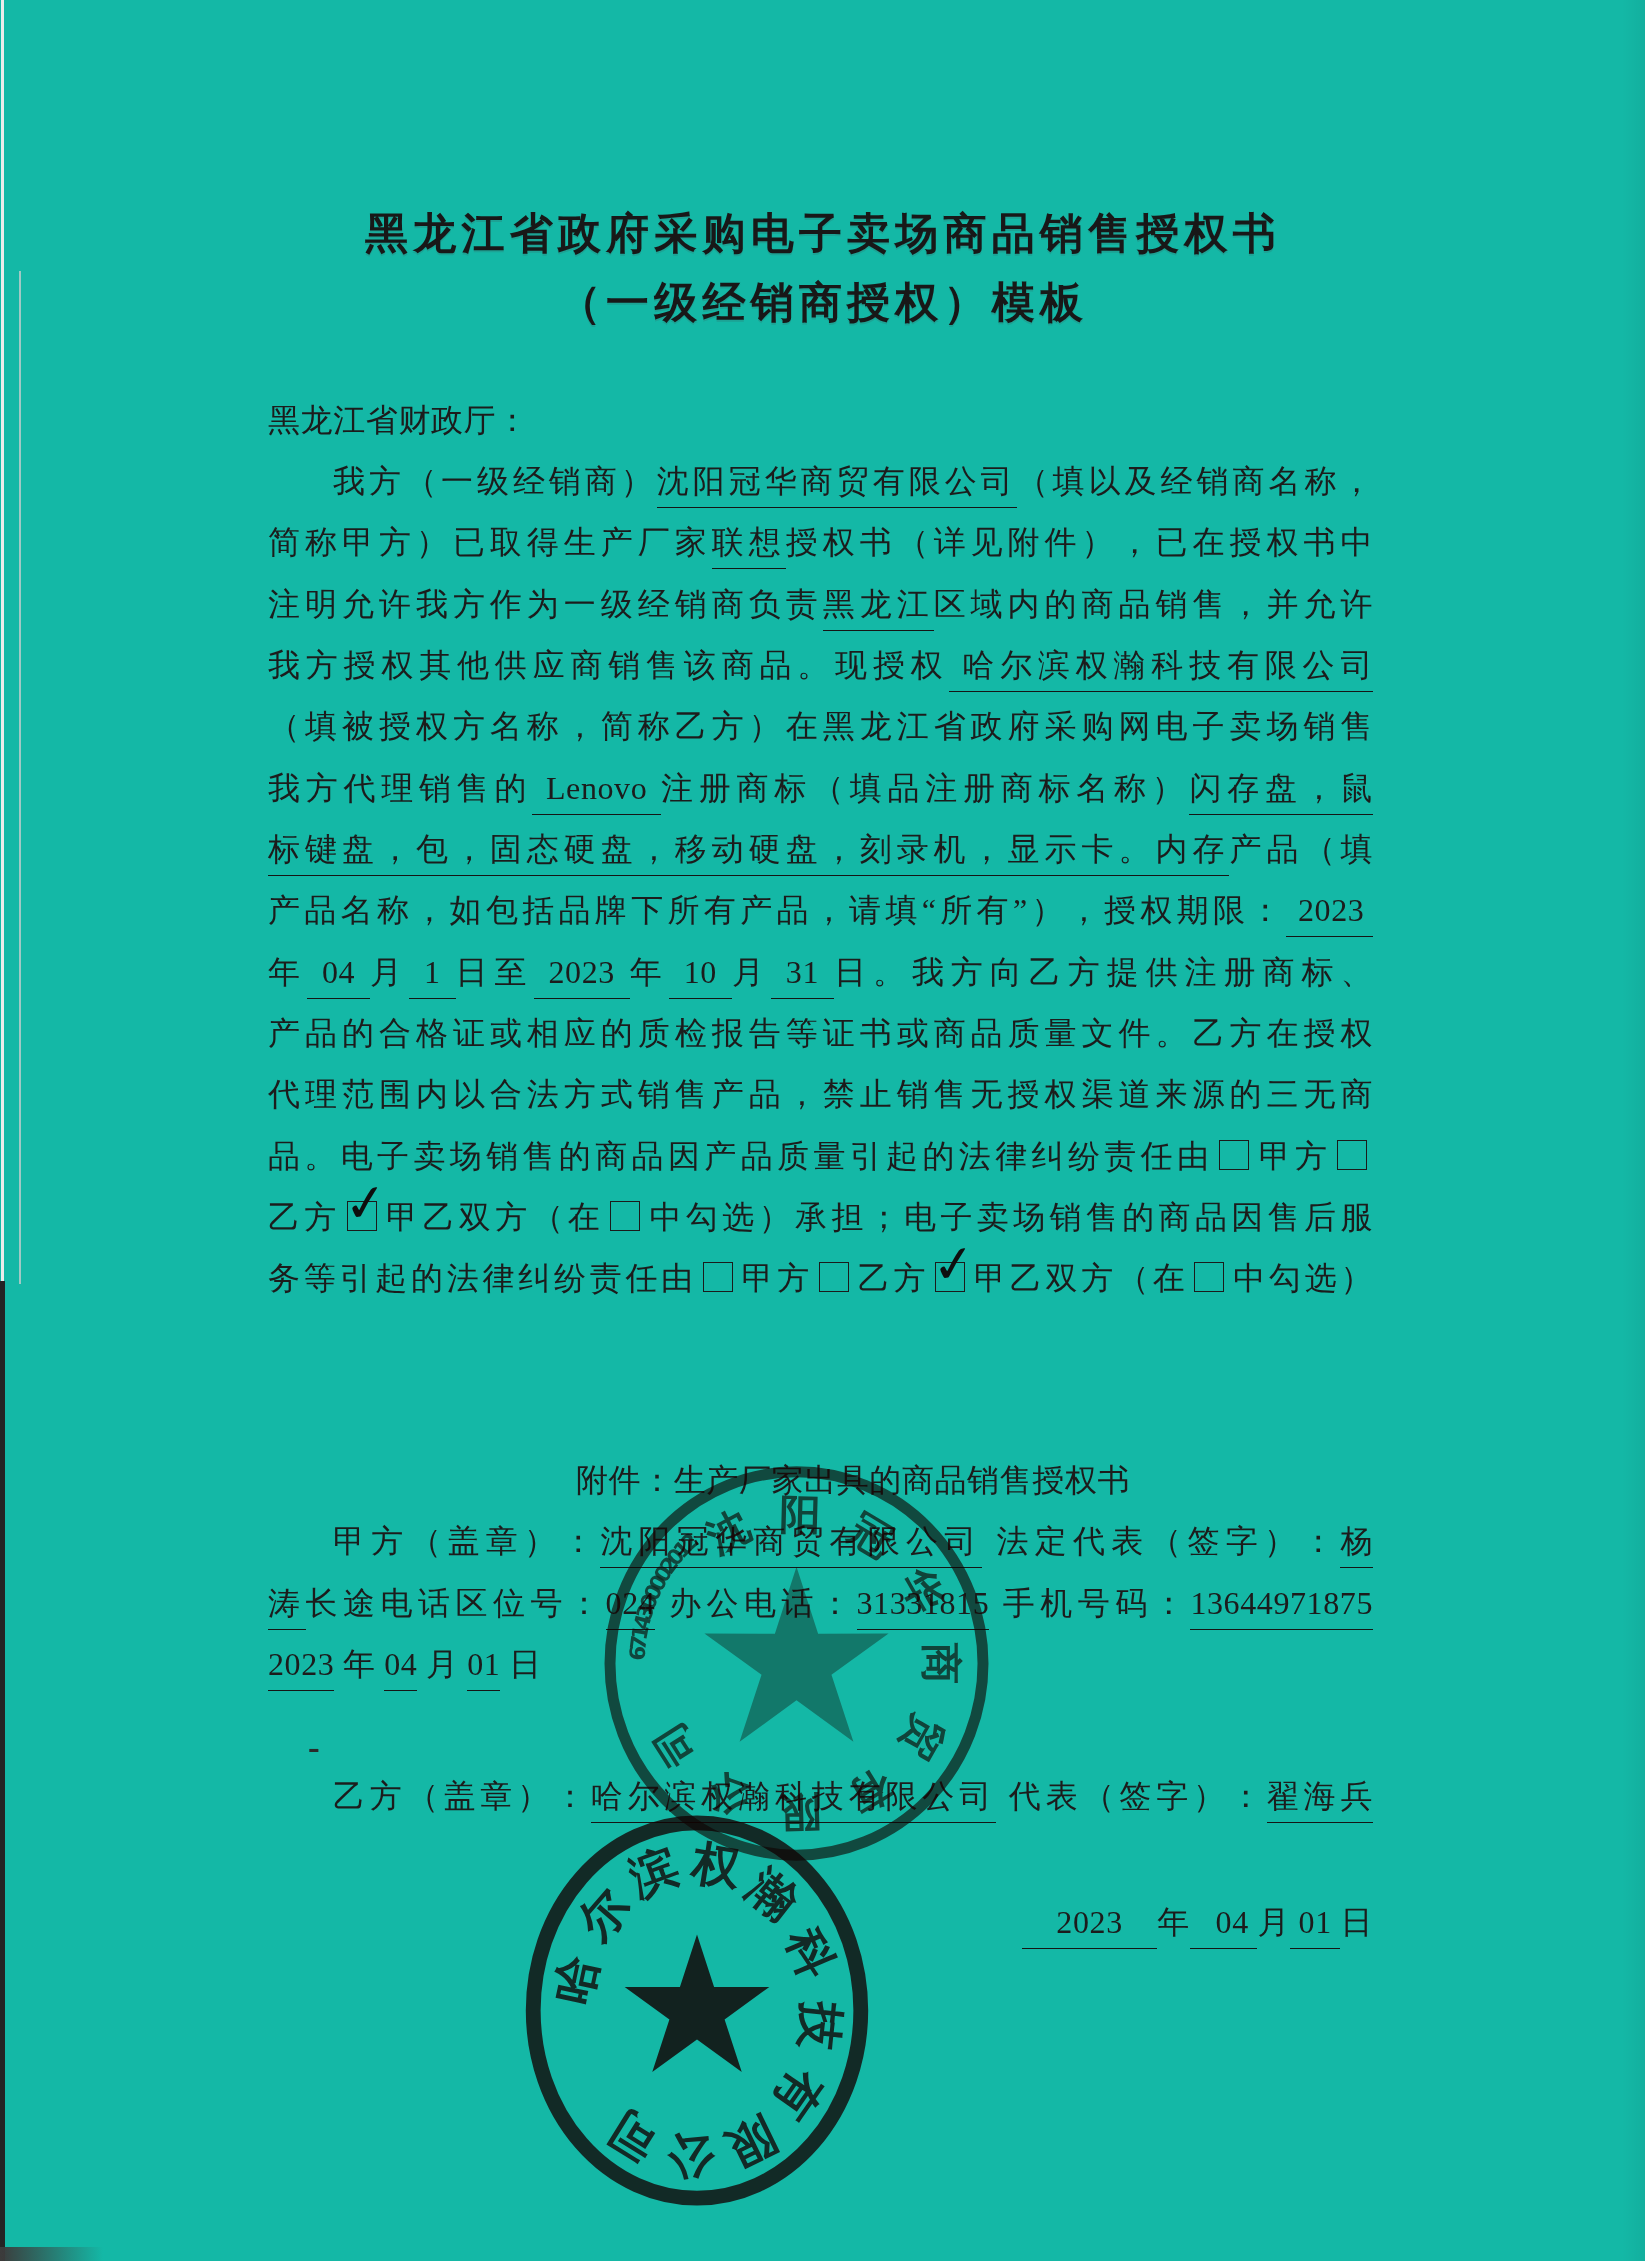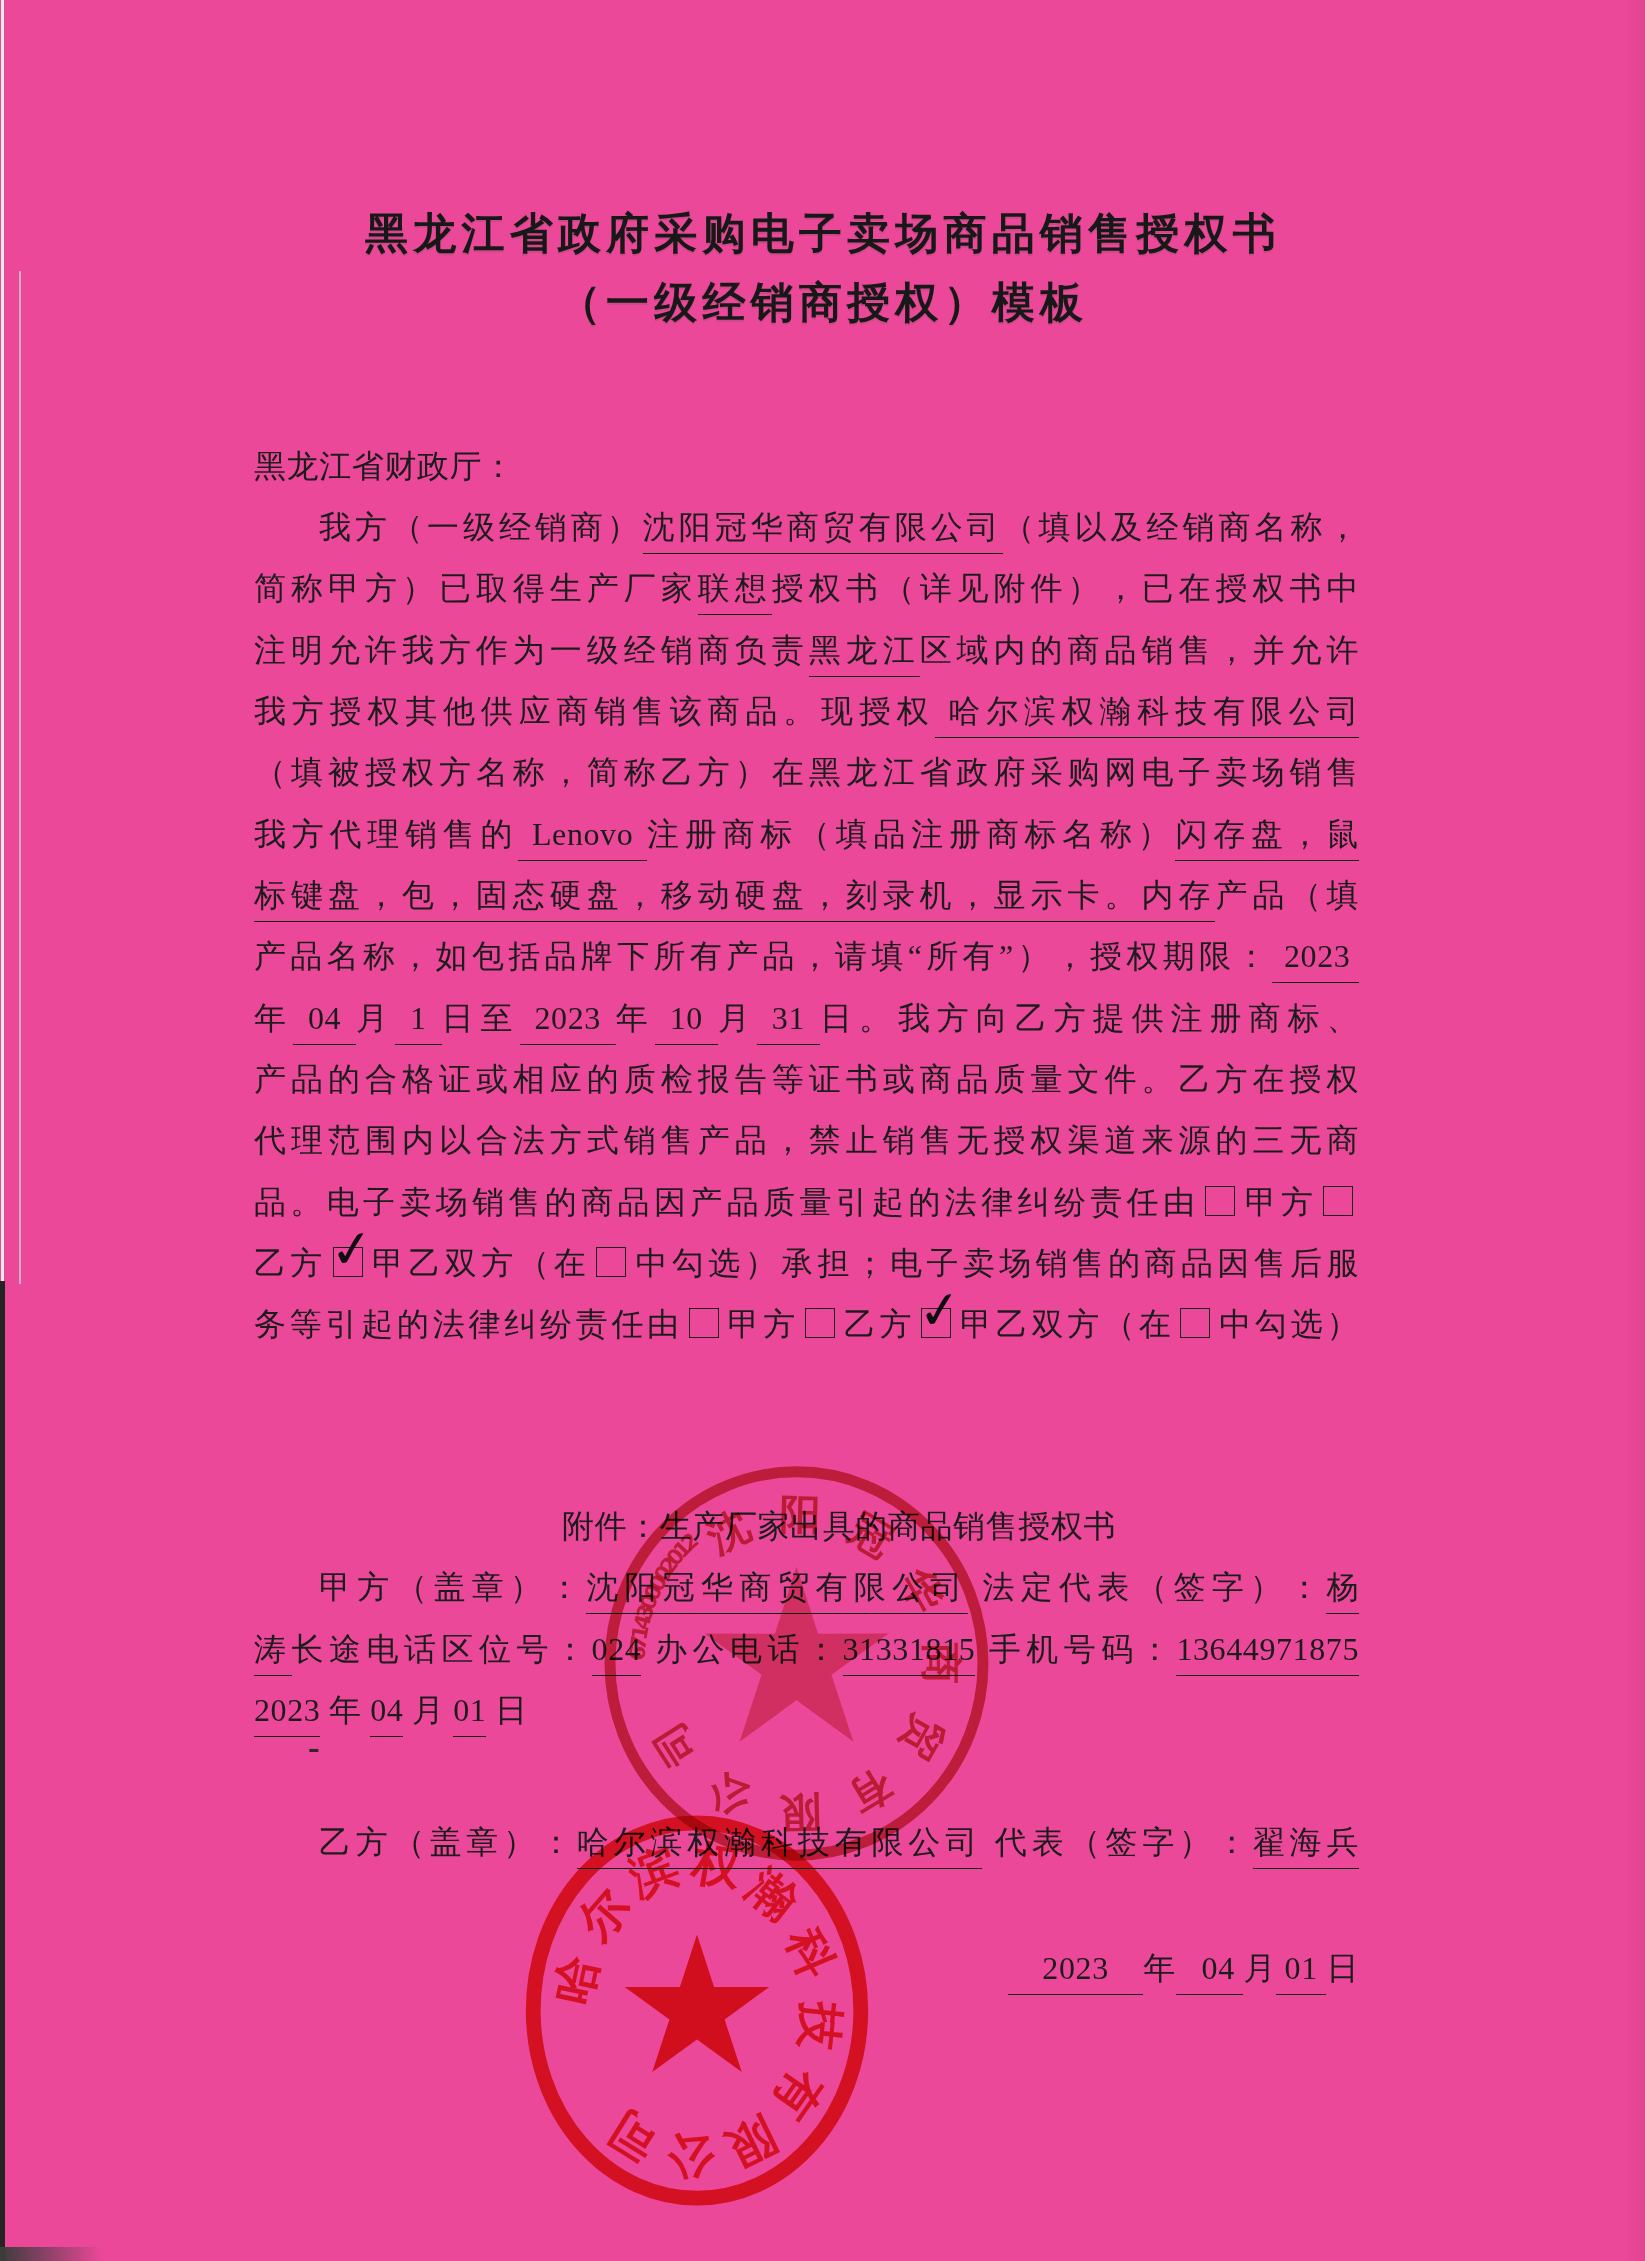--- a/index.html
+++ b/index.html
@@ -1,29 +1,29 @@
 <!DOCTYPE html>
 <html style="font-size:10.3px"><head>
 <meta charset="utf-8">
 <style>
   html,body{margin:0;padding:0;background:#d9d9d9;}
   .page{
     position:relative;width:1646px;height:2261px;overflow:hidden;
-    background:#ec4899;color:#1c1c1c;
+    background:#14b8a6;color:#1c1c1c;
     font-family:"Liberation Serif","DejaVu Serif",serif;
   }
   .title{
     position:absolute;left:0;width:1646px;text-align:center;
     font-family:"Liberation Sans","DejaVu Sans",sans-serif;
     font-weight:700;font-size:43px;letter-spacing:5.2px;color:#181818;
     text-shadow:0 1.9px 0 rgba(70,70,70,.18);
   }
   .line{
-    position:absolute;left:254px;width:1105px;
-    font-size:32px;line-height:46px;letter-spacing:0.6px;color:#1c1c1c;margin-top:46px;
+    position:absolute;left:268px;width:1105px;
+    font-size:32px;line-height:46px;letter-spacing:0.6px;color:#1c1c1c;
   }
   .j{text-align:justify;text-align-last:justify;}
   .ind{padding-left:65px;width:1040px;text-align:center;}
   .rt{text-align:right;text-align-last:right;}
   .line .u{border-bottom:1.9px solid #151515;padding-bottom:8px;}
   .cbx{
     display:inline-block;width:28px;height:28px;border:1.9px solid #1b1b1b;
     margin:0 5.8px -2.6px 5.8px;position:relative;background:transparent;
   }
   .cbx .mark{

